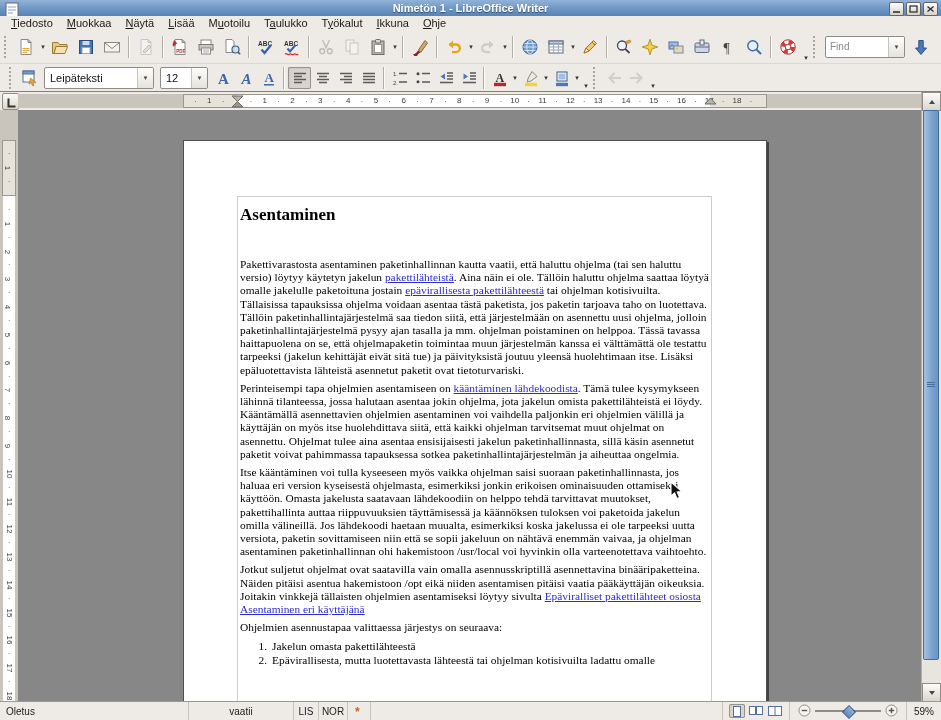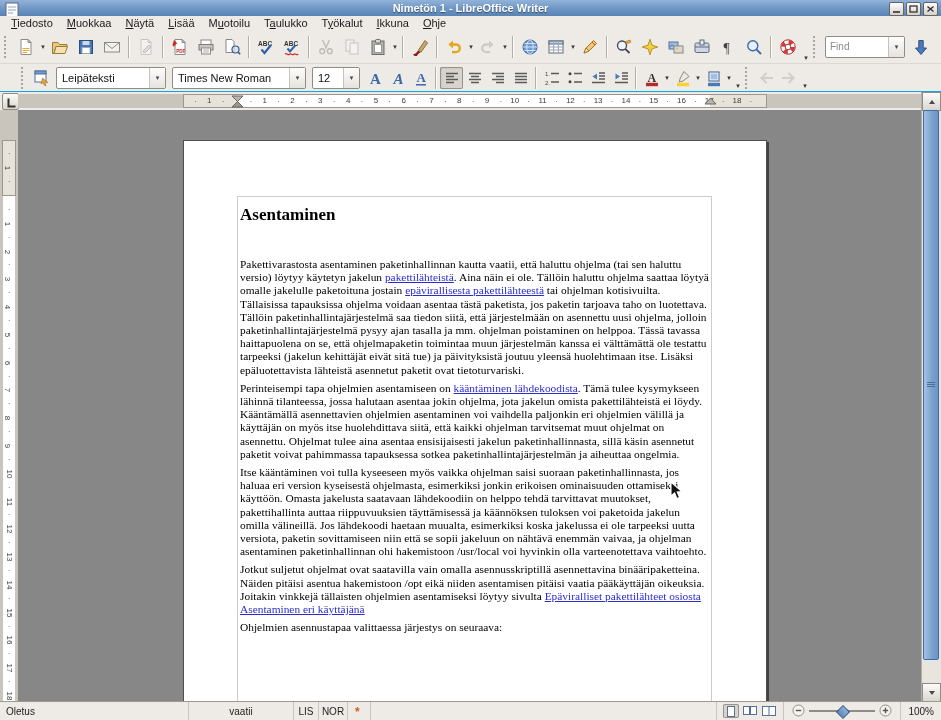--- a/index.html
+++ b/index.html
@@ -20,21 +20,21 @@
 
   
   .menubar{position:absolute;left:0;top:16px;right:0;height:14px;display:flex;align-items:center;
     background:#eeebe7;padding-left:4px;}
   .menu-item{font-size:11px;color:#1a1a1a;padding:0 7px;height:14px;line-height:14px;white-space:nowrap;}
   .menu-item u{text-decoration:underline;}
 
   
   .toolbar{position:absolute;left:0;right:0;display:flex;align-items:center;background:#eeebe7;}
   .toolbar.std{top:30px;height:33px;border-bottom:1px solid #dcd8d1;padding-left:2px;}
-  .toolbar.fmt{top:64px;height:27px;border-bottom:3px solid #0ea5e9;padding-left:19px;}
+  .toolbar.fmt{top:64px;height:27px;border-bottom:3px solid #0ea5e9;padding-left:7px;}
   .tbtn{width:26px;height:26px;display:flex;align-items:center;justify-content:center;border-radius:2px;position:relative;flex:none;}
   .fmt .tbtn{width:23px;height:22px;}
   .tbtn.disabled{opacity:.38;filter:grayscale(85%);}
   .tbtn.active{background:#d8d4cd;box-shadow:inset 0 0 0 1px #97938a, inset 1px 1px 2px rgba(0,0,0,.18);}
   .tbtn svg{display:block;}
   .dd{font-size:7px;color:#333;width:8px;text-align:center;flex:none;align-self:center;}
   .sep{width:1px;height:22px;background:#b2aea6;border-right:1px solid #fbfaf8;margin:0 3px;flex:none;}
   .grip{width:3px;height:22px;border-left:2px dotted #a8a49c;margin:0 4px 0 2px;flex:none;}
   .overflow{width:10px;height:100%;display:flex;align-items:flex-end;justify-content:center;
     font-size:7px;color:#333;padding-bottom:2px;flex:none;}
@@ -420,24 +420,20 @@
         <span>
           <svg width="18" height="18" viewBox="0 0 18 18">
             <rect x="2" y="2" width="11" height="11" fill="#fff" stroke="#55709a"></rect>
             <rect x="2" y="2" width="11" height="3" fill="#6f9bd2" stroke="#55709a"></rect>
             <path d="M9.5 9l5.5 4.5-3 .5 1 3-2-1-.5-2.5L8 15z" fill="#e8a33d" stroke="#a8751f" stroke-width=".6"></path>
           </svg>
         </span>
       </span>
       <span class="combo" style="width: 108px;">
         <span class="val">Leipäteksti</span>
-        <span class="cbtn">▾</span>
-      </span>
-      <span class="combo" style="width: 132px;">
-        <span class="val">Times New Roman</span>
         <span class="cbtn">▾</span>
       </span>
       <span class="combo" style="width: 46px;">
         <span class="val">12</span>
         <span class="cbtn">▾</span>
       </span>
       <span class="tbtn">
         <span>
           <svg width="18" height="18" viewBox="0 0 18 18">
             <text x="4" y="14.5" font-size="15" font-weight="bold" fill="#3b68a8" font-family="serif">A</text>
@@ -681,20 +677,24 @@
         <div class="boundary">
           <div class="content">
             <h1>Asentaminen</h1>
             <div id="doc-paragraphs">
                 <p><span>Pakettivarastosta asentaminen paketinhallinnan kautta vaatii, että haluttu ohjelma (tai sen haluttu versio) löytyy käytetyn jakelun </span><a>pakettilähteistä</a><span>. Aina näin ei ole. Tällöin haluttu ohjelma saattaa löytyä omalle jakelulle paketoituna jostain </span><a>epävirallisesta pakettilähteestä</a><span> tai ohjelman kotisivuilta. Tällaisissa tapauksissa ohjelma voidaan asentaa tästä paketista, jos paketin tarjoava taho on luotettava. Tällöin paketinhallintajärjestelmä saa tiedon siitä, että järjestelmään on asennettu uusi ohjelma, jolloin paketinhallintajärjestelmä pysyy ajan tasalla ja mm. ohjelman poistaminen on helppoa. Tässä tavassa haittapuolena on se, että ohjelmapaketin toimintaa muun järjestelmän kanssa ei välttämättä ole testattu tarpeeksi (jakelun kehittäjät eivät sitä tue) ja päivityksistä joutuu yleensä huolehtimaan itse. Lisäksi epäluotettavista lähteistä asennetut paketit ovat tietoturvariski.</span></p>
                 <p><span>Perinteisempi tapa ohjelmien asentamiseen on </span><a>kääntäminen lähdekoodista</a><span>. Tämä tulee kysymykseen lähinnä tilanteessa, jossa halutaan asentaa jokin ohjelma, jota jakelun omista pakettilähteistä ei löydy. Kääntämällä asennettavien ohjelmien asentaminen voi vaihdella paljonkin eri ohjelmien välillä ja käyttäjän on myös itse huolehdittava siitä, että kaikki ohjelman tarvitsemat muut ohjelmat on asennettu. Ohjelmat tulee aina asentaa ensisijaisesti jakelun paketinhallinnasta, sillä käsin asennetut paketit voivat pahimmassa tapauksessa sotkea paketinhallintajärjestelmän ja aiheuttaa ongelmia.</span></p>
                 <p><span>Itse kääntäminen voi tulla kyseeseen myös vaikka ohjelman saisi suoraan paketinhallinnasta, jos haluaa eri version kyseisestä ohjelmasta, esimerkiksi jonkin erikoisen ominaisuuden ottamiseksi käyttöön. Omasta jakelusta saatavaan lähdekoodiin on helppo tehdä tarvittavat muutokset, pakettihallinta auttaa riippuvuuksien täyttämisessä ja käännöksen tuloksen voi paketoida jakelun omilla välineillä. Jos lähdekoodi haetaan muualta, esimerkiksi koska jakelussa ei ole tarpeeksi uutta versiota, paketin sovittamiseen niin että se sopii jakeluun on nähtävä enemmän vaivaa, ja ohjelman asentaminen paketinhallinnan ohi hakemistoon /usr/local voi hyvinkin olla varteenotettava vaihtoehto.</span></p>
                 <p><span>Jotkut suljetut ohjelmat ovat saatavilla vain omalla asennusskriptillä asennettavina binääripaketteina. Näiden pitäisi asentua hakemistoon /opt eikä niiden asentamisen pitäisi vaatia pääkäyttäjän oikeuksia. Joitakin vinkkejä tällaisten ohjelmien asentamiseksi löytyy sivulta </span><a>Epäviralliset pakettilähteet osiosta Asentaminen eri käyttäjänä</a></p>
                 <p><span>Ohjelmien asennustapaa valittaessa järjestys on seuraava:</span></p>
               </div>
+            <ol id="doc-list">
+                <li>Jakelun omasta pakettilähteestä</li>
+                <li>Epävirallisesta, mutta luotettavasta lähteestä tai ohjelman kotisivuilta ladattu omalle</li>
+              </ol>
           </div>
         </div>
       </div>
     </div>
   </div>
 
   <div class="scrollcol">
     <div class="scroll-btn up">
         <svg width="16" height="10" viewBox="0 0 16 10">
           <path d="M5 7l3-4 3 4z" fill="#46484a"></path>
@@ -745,19 +745,19 @@
           </svg></span>
       <span class="zline">
           <span class="ztick"></span>
           <span class="zthumb"></span>
         </span>
       <span><svg width="13" height="13" viewBox="0 0 13 13">
             <circle cx="6.5" cy="6.5" r="5.5" fill="#f6f4f0" stroke="#8f8c85"></circle>
             <path d="M3.8 6.5h5.4M6.5 3.8v5.4" stroke="#555" stroke-width="1.4"></path>
           </svg></span>
     </div>
-    <div class="sb-zoomval">100%</div>
+    <div class="sb-zoomval">59%</div>
   </div>
 
   <span class="cursor"><svg width="13" height="19" viewBox="0 0 13 19">
         <path d="M1 1l0 14 3.6-3 2.4 5.6 2.6-1.1-2.4-5.5 4.6-.4z" fill="#111" stroke="#fff" stroke-width="1.1"></path>
       </svg></span>
 </div>
 
 </body></html>

